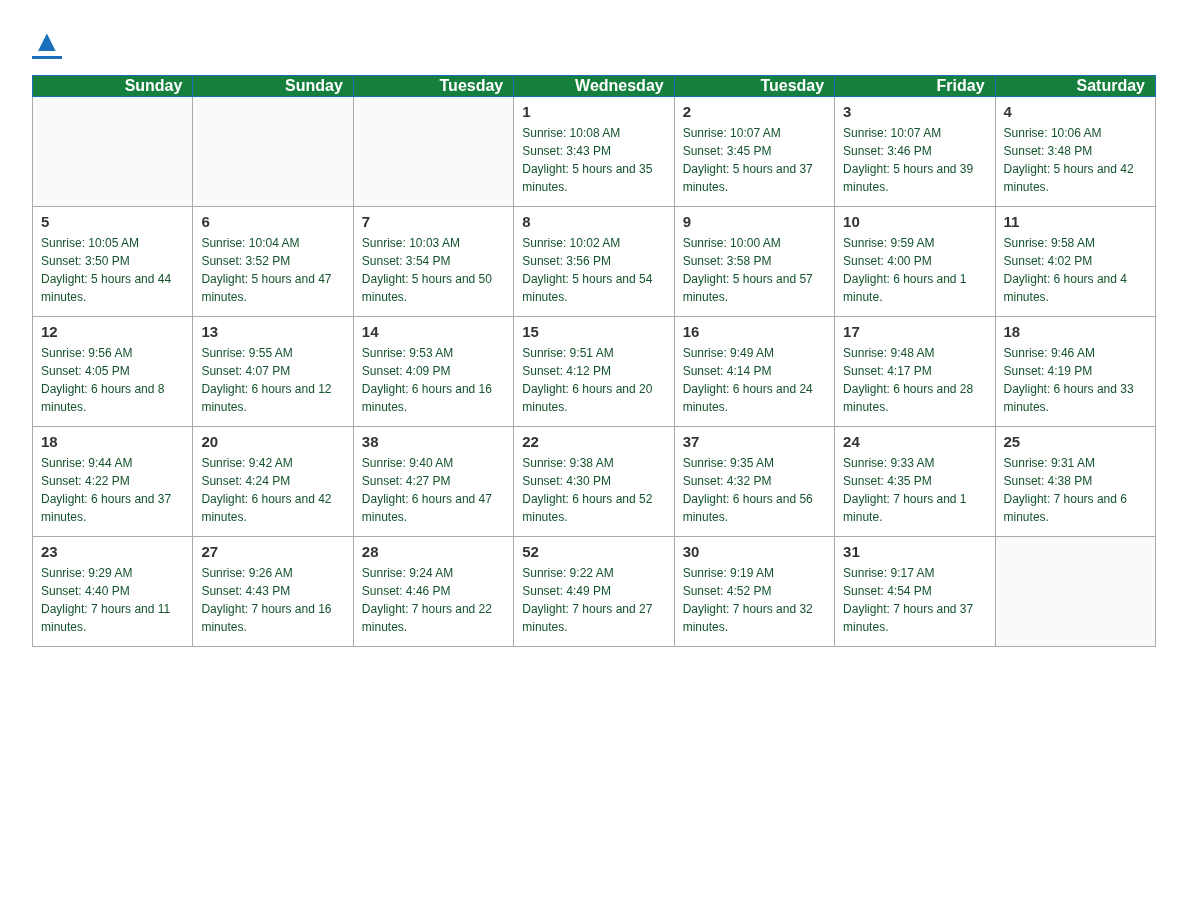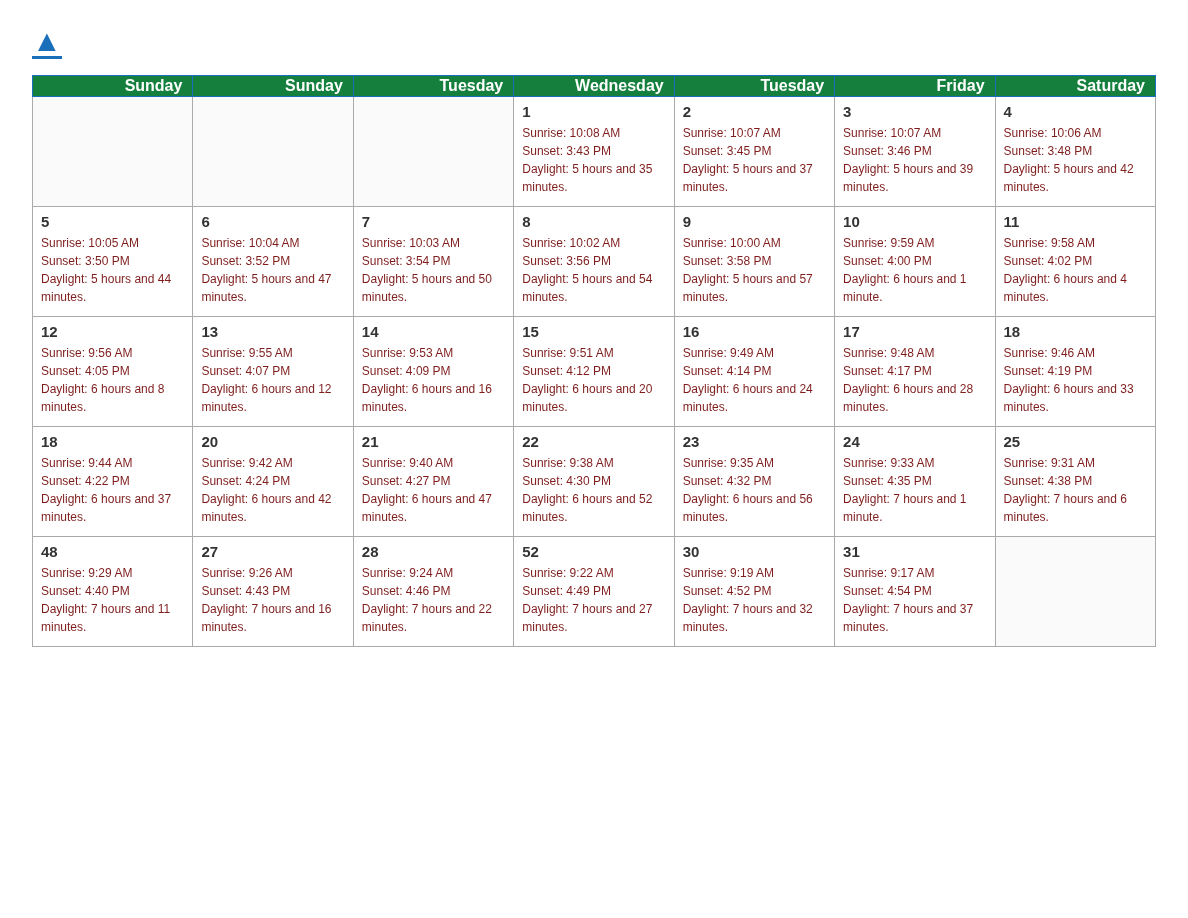--- a/index.html
+++ b/index.html
@@ -53,21 +53,21 @@
       height: 110px;
     }
     .day-number {
       font-size: 15px;
       font-weight: bold;
       color: #333;
       margin-bottom: 4px;
     }
     .day-info {
       font-size: 12px;
-      color: #7f1d1d;
+      color: #14532d;
       line-height: 1.5;
     }
     .empty-cell {
       background: #fafafa;
     }
     
     .logo-wrapper {
       display: flex;
       flex-direction: column;
     }
@@ -222,43 +222,43 @@
       <tr>
         <td>
           <div class="day-number">18</div>
           <div class="day-info">Sunrise: 9:44 AM<br>Sunset: 4:22 PM<br>Daylight: 6 hours and 37 minutes.</div>
         </td>
         <td>
           <div class="day-number">20</div>
           <div class="day-info">Sunrise: 9:42 AM<br>Sunset: 4:24 PM<br>Daylight: 6 hours and 42 minutes.</div>
         </td>
         <td>
-          <div class="day-number">21</div>
+          <div class="day-number">38</div>
           <div class="day-info">Sunrise: 9:40 AM<br>Sunset: 4:27 PM<br>Daylight: 6 hours and 47 minutes.</div>
         </td>
         <td>
           <div class="day-number">22</div>
           <div class="day-info">Sunrise: 9:38 AM<br>Sunset: 4:30 PM<br>Daylight: 6 hours and 52 minutes.</div>
         </td>
         <td>
-          <div class="day-number">23</div>
+          <div class="day-number">37</div>
           <div class="day-info">Sunrise: 9:35 AM<br>Sunset: 4:32 PM<br>Daylight: 6 hours and 56 minutes.</div>
         </td>
         <td>
           <div class="day-number">24</div>
           <div class="day-info">Sunrise: 9:33 AM<br>Sunset: 4:35 PM<br>Daylight: 7 hours and 1 minute.</div>
         </td>
         <td>
           <div class="day-number">25</div>
           <div class="day-info">Sunrise: 9:31 AM<br>Sunset: 4:38 PM<br>Daylight: 7 hours and 6 minutes.</div>
         </td>
       </tr>
       <tr>
         <td>
-          <div class="day-number">48</div>
+          <div class="day-number">23</div>
           <div class="day-info">Sunrise: 9:29 AM<br>Sunset: 4:40 PM<br>Daylight: 7 hours and 11 minutes.</div>
         </td>
         <td>
           <div class="day-number">27</div>
           <div class="day-info">Sunrise: 9:26 AM<br>Sunset: 4:43 PM<br>Daylight: 7 hours and 16 minutes.</div>
         </td>
         <td>
           <div class="day-number">28</div>
           <div class="day-info">Sunrise: 9:24 AM<br>Sunset: 4:46 PM<br>Daylight: 7 hours and 22 minutes.</div>
         </td>

